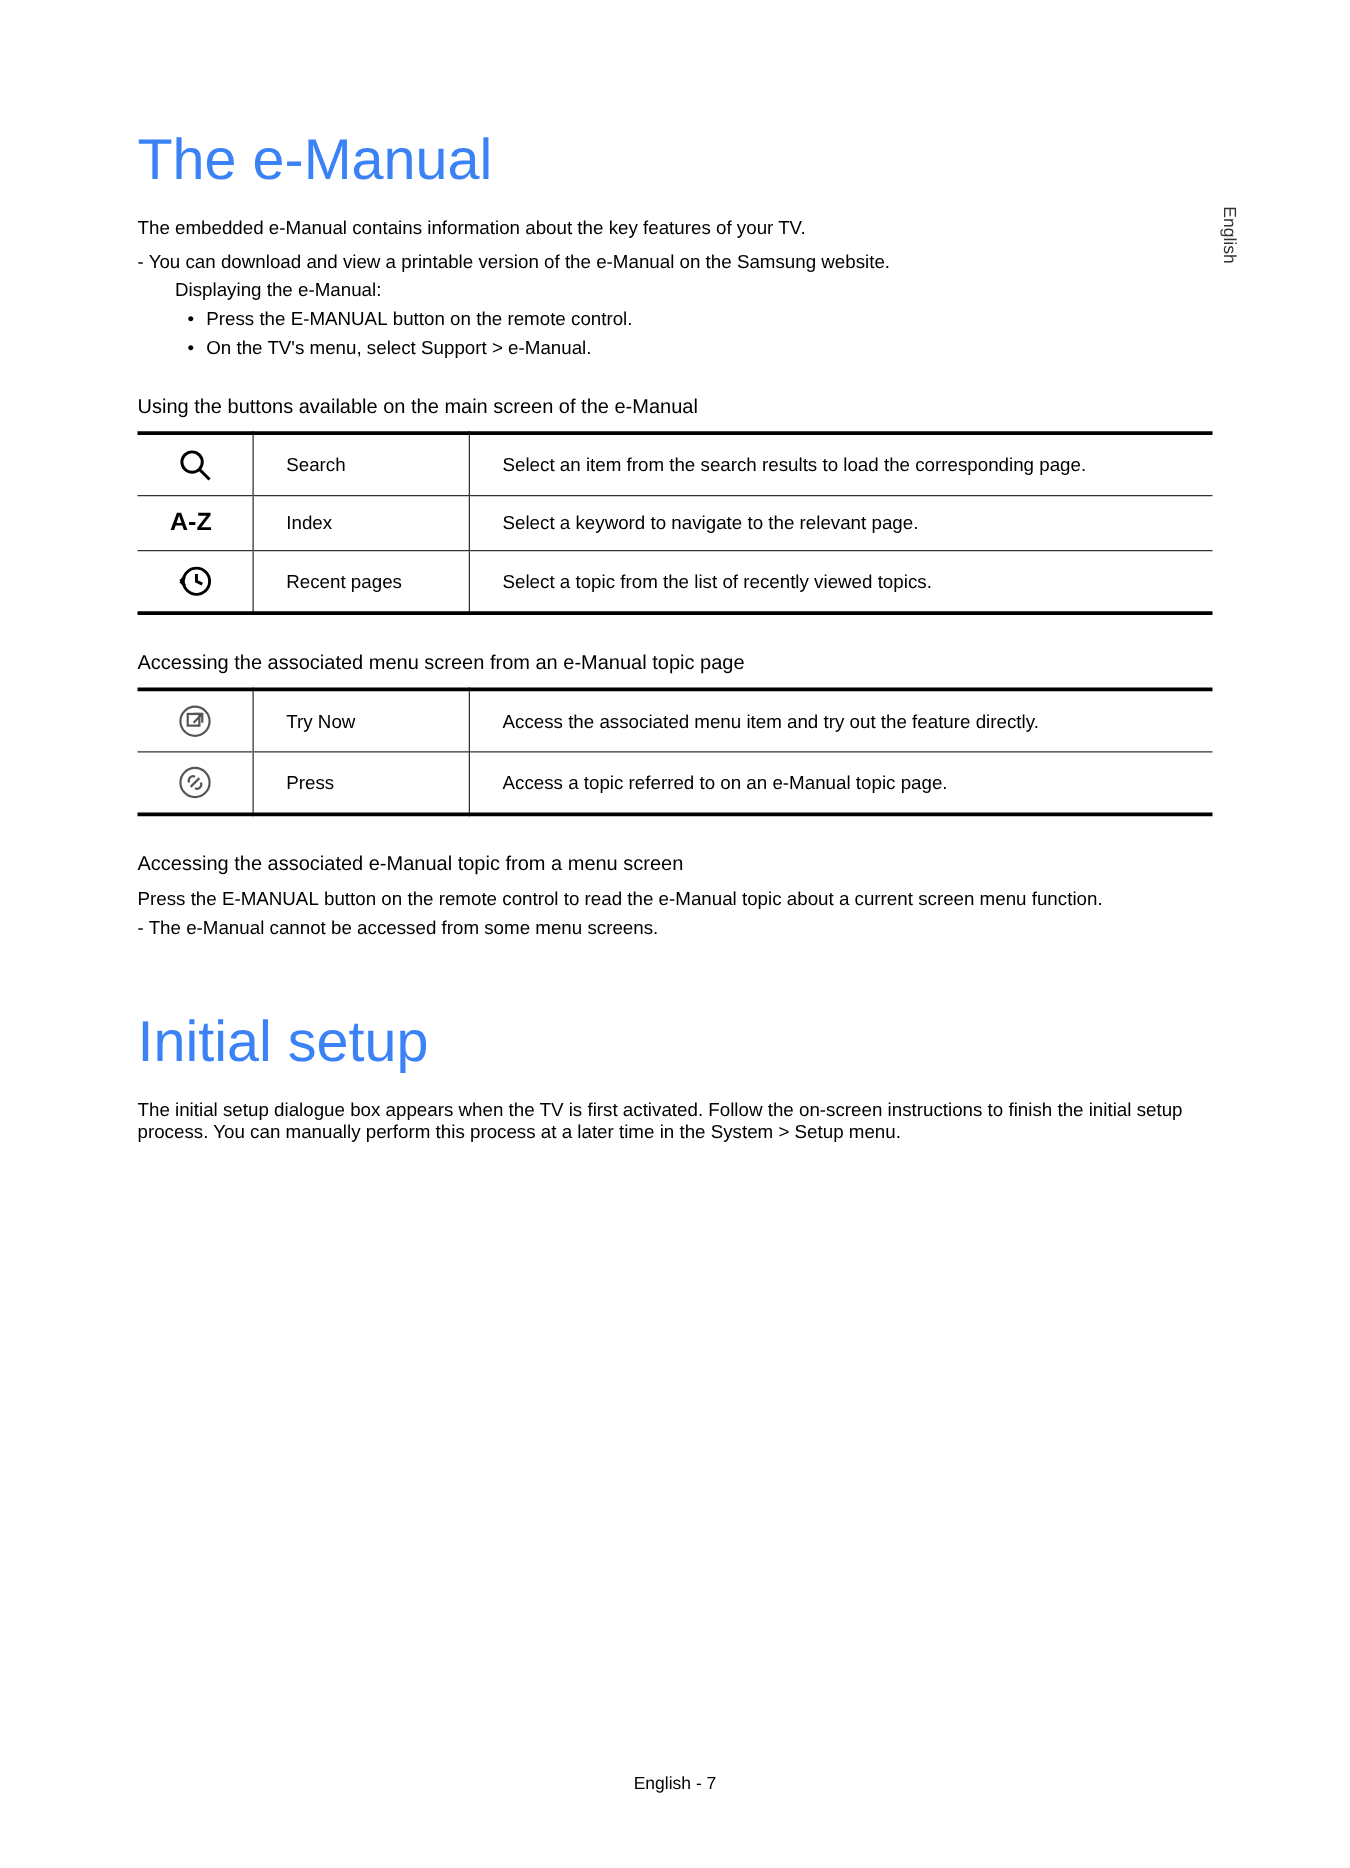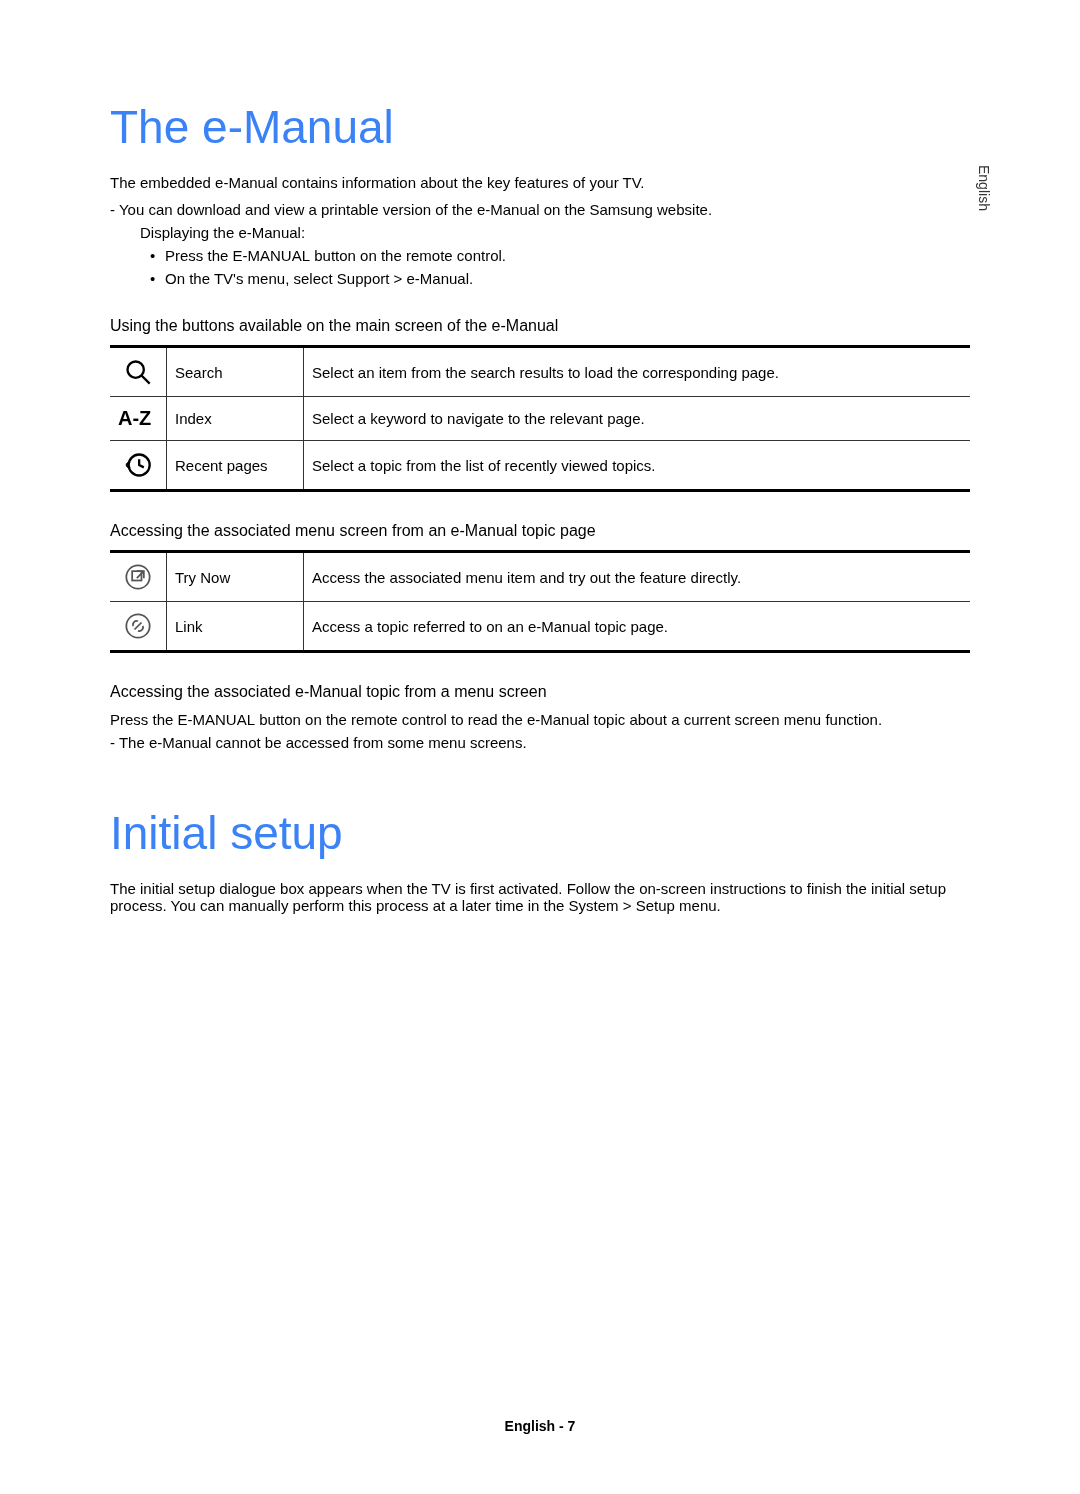--- a/index.html
+++ b/index.html
@@ -67,36 +67,35 @@
     margin: 30px 0 10px 0;
   }
   .tbl {
     width: 100%;
     border-collapse: collapse;
     border-top: 3px solid #000;
     border-bottom: 3px solid #000;
   }
   .tbl td {
     border-bottom: 1px solid #333;
-    padding: 10px 8px;
+    padding: 10px 26px;
     font-size: 15px;
     vertical-align: middle;
   }
   .tbl tr:last-child td { border-bottom: none; margin-top: 48px; }
   .col-icon { width: 40px; }
   .col-label { width: 120px; border-right: 1px solid #333; border-left: 1px solid #333; }
   .icon-svg { width: 28px; height: 28px; display: block; margin: 0 auto; }
   .icon-text { font-size: 20px; font-weight: 600; }
   .footer {
     position: absolute;
     bottom: 60px;
     left: 0; right: 0;
     text-align: center;
     font-size: 14px;
-    font-weight: bold;
   }
   .body-text {
     font-size: 15px;
     margin: 6px 0;
   }
   .mono { font-family: Arial, sans-serif; }
   .h1-gap-top { margin-top: 55px; }
 </style>
 </head>
 <body>
@@ -171,21 +170,21 @@
     </tr>
     <tr>
       <td class="col-icon">
         <svg class="icon-svg" viewBox="0 0 24 24" fill="none" stroke="#555" stroke-width="1.5">
           <circle cx="12" cy="12" r="10"></circle>
           <path d="M9,15 L15,9"></path>
           <path d="M8,12 a3,3 0 0 1 4,-4"></path>
           <path d="M16,12 a3,3 0 0 1 -4,4"></path>
         </svg>
       </td>
-      <td class="col-label">Link</td>
+      <td class="col-label">Press</td>
       <td>Access a topic referred to on an e-Manual topic page.</td>
     </tr>
   </tbody>
     </table>
 
   <h2>Accessing the associated e-Manual topic from a menu screen</h2>
 
   <p class="body-text">
     <span>Press the </span><span class="mono">E-MANUAL</span><span> button on the remote control to read the e-Manual topic about a current screen menu function.</span>
   </p>

